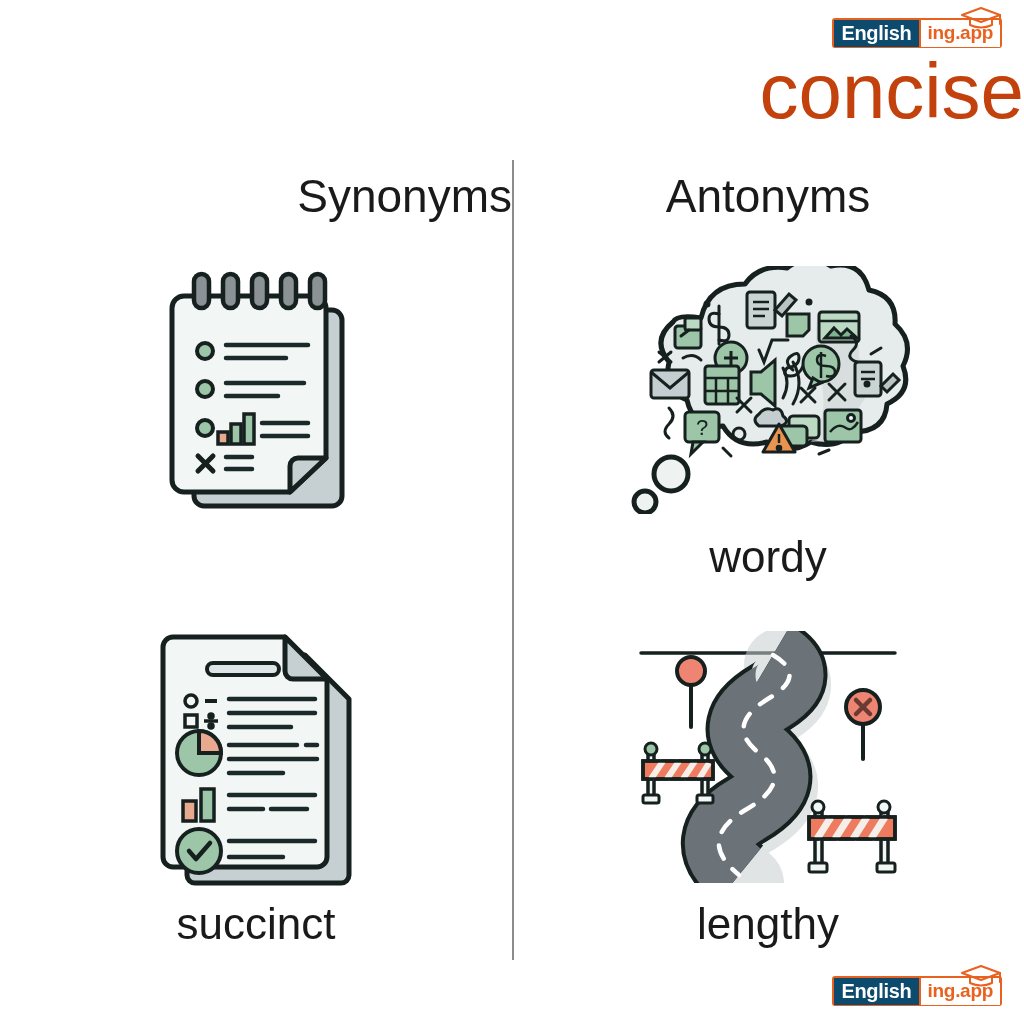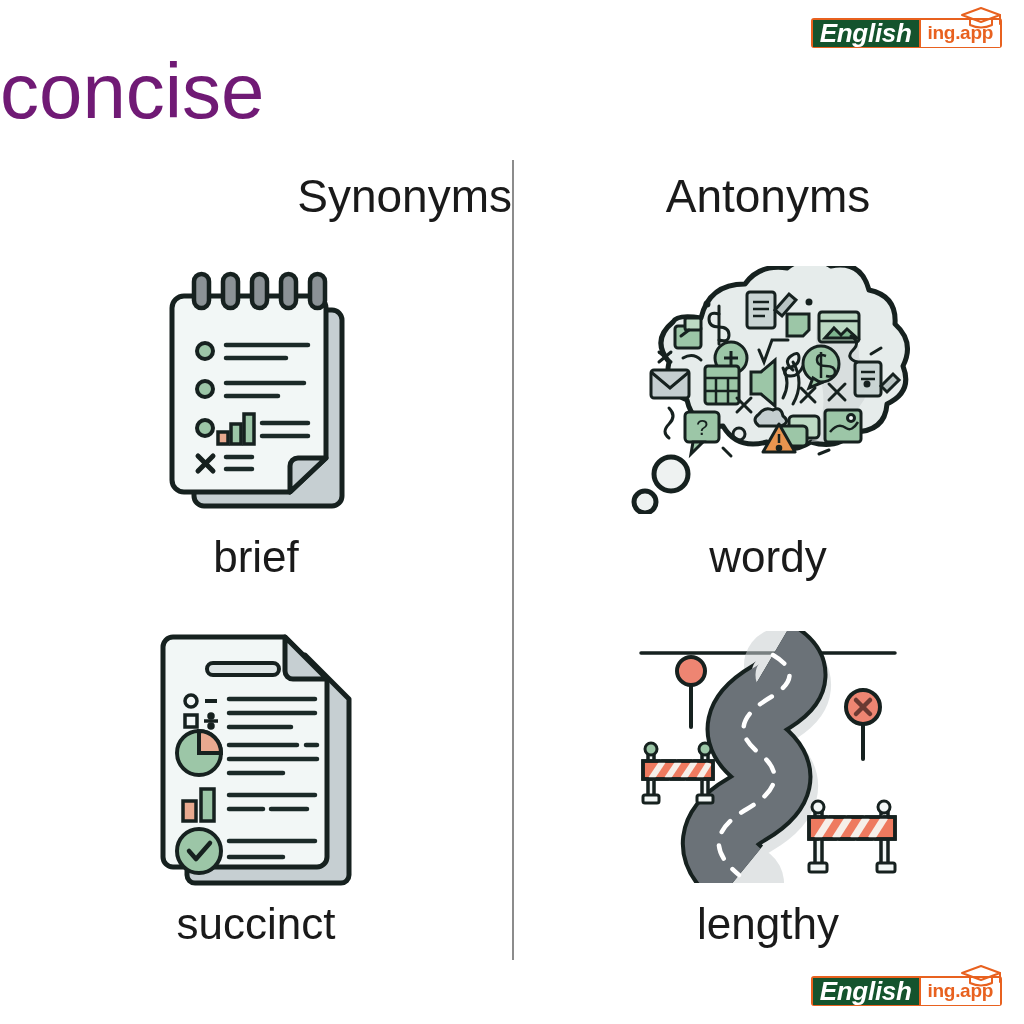--- a/index.html
+++ b/index.html
@@ -16,42 +16,41 @@
     position: absolute;
     display: flex; align-items: center;
     height: 30px;
     border: 2px solid #e8611f;
     border-radius: 3px;
     overflow: visible;
   }
   .logo-top { top: 18px; right: 22px; }
   .logo-bottom { bottom: 18px; right: 22px; }
   .logo-left {
-    background: #14532d; color: #ffffff;
-    font-size: 26px; font-weight: 600;
+    background: #0c4a6e; color: #ffffff;
+    font-size: 20px; font-weight: 600;
     padding: 2px 7px 3px 7px;
     letter-spacing: -0.3px;
     line-height: 22px;
-    font-style: italic;
   }
   .logo-right {
     background: #ffffff; color: #e8611f;
     font-size: 19px; font-weight: 700;
     padding: 2px 7px 3px 7px;
     letter-spacing: -0.3px;
     line-height: 22px;
     border-left: 2px solid #e8611f;
   }
   .logo-cap { position: absolute; top: -15px; right: -4px; width: 46px; height: 26px; }
 
   
   .title {
     position: absolute; top: 48px; left: 0; width: 1024px;
-    text-align: left;
-    font-size: 78px; font-weight: 300; color: #701a75;
+    text-align: right;
+    font-size: 78px; font-weight: 300; color: #c2410c;
     letter-spacing: 0px;
     line-height: 86px;
   }
   .col-header {
     position: absolute; top: 168px;
     font-size: 46px; font-weight: 400; color: #1a1a1a;
     line-height: 56px;
   }
   .col-header.left  { left: 0;    width: 512px; text-align: right; }
   .col-header.right { left: 512px; width: 512px; text-align: center; }
@@ -148,21 +147,20 @@
           <rect x="75" y="158" width="10" height="20" fill="#9cc6a7"></rect>
           <rect x="88" y="148" width="10" height="30" fill="#9cc6a7"></rect>
         </g>
 
         <g stroke="#16211f" stroke-width="5" stroke-linecap="round">
           <line x1="42" y1="190" x2="57" y2="205"></line>
           <line x1="57" y1="190" x2="42" y2="205"></line>
         </g>
       </svg>
     </div>
-    <div class="word">brief</div>
   </div>
 
   <div class="cell cell-tr">
     <div class="art">
       <svg width="290" height="248" viewBox="0 0 290 248">
 
         <path d="M78 52 q8 -34 44 -34 q14 -20 42 -16 q20 -16 44 -2 q30 -6 38 24 q28 6 26 34 q20 18 8 42
                  q10 26 -16 38 q-2 28 -34 28 q-16 18 -42 10 q-22 14 -44 0 q-30 8 -44 -16 q-30 2 -36 -26
                  q-24 -10 -18 -38 q-18 -22 4 -40 q4 -8 28 -4 z" fill="#e6eceb" stroke="#16211f" stroke-width="5" stroke-linejoin="round"></path>
 

